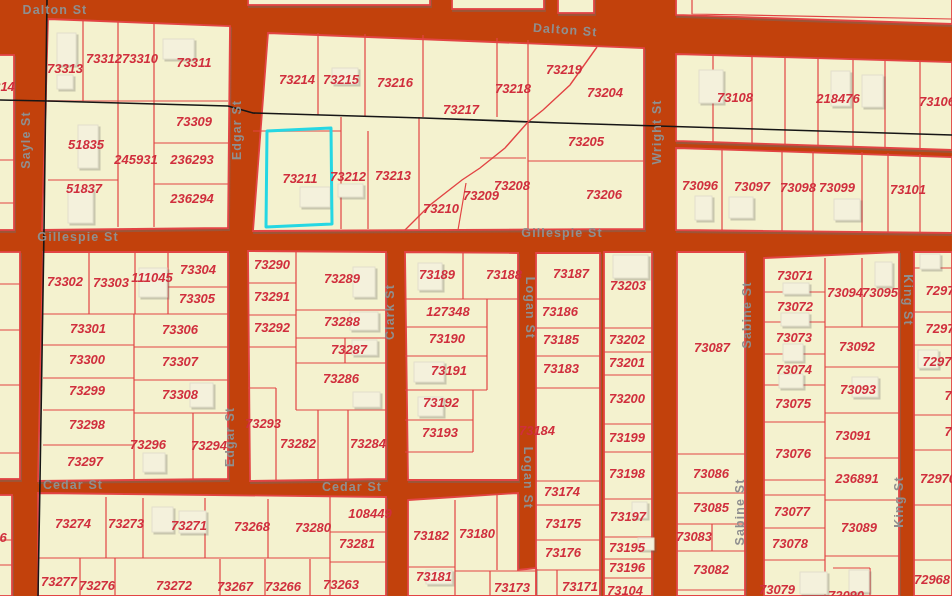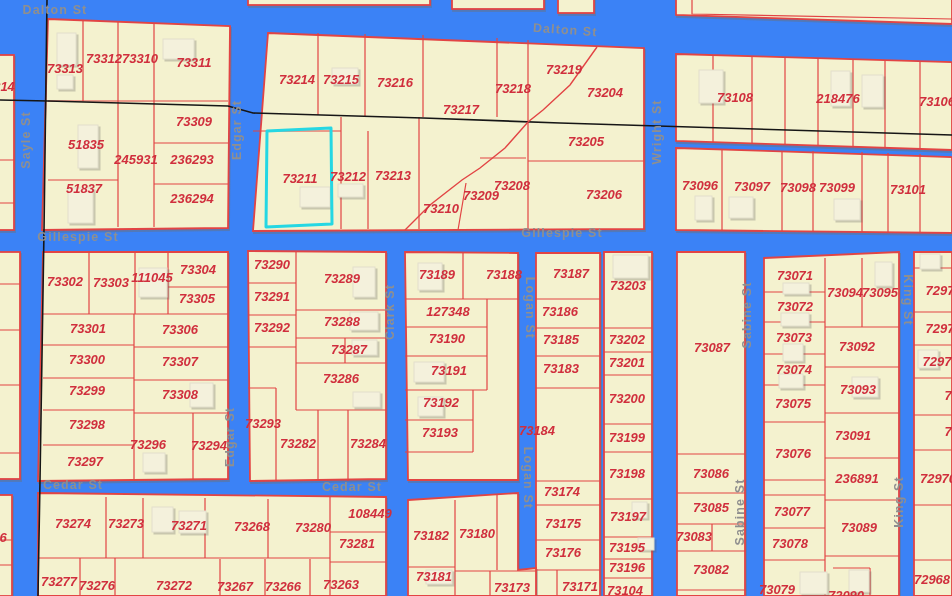--- a/index.html
+++ b/index.html
@@ -1,16 +1,16 @@
 <!DOCTYPE html>
 <html style="--block-fill: #f4f2cf; --lot-line: #e24444; --parcel-red: #d02f3d; --street-gray: #8f8f8f; --hl: #25d7e3; --survey: #161616;"><head>
 <meta charset="utf-8">
 <style>
   html,body{margin:0;padding:0;background:#fff;}
-  #viewport{position:relative;width:952px;height:596px;overflow:hidden;background:#3b82f6;
+  #viewport{position:relative;width:952px;height:596px;overflow:hidden;background:#c2410c;
     font-family:"Liberation Sans",sans-serif;}
   #mapsvg{position:absolute;left:0;top:0;}
   .block{fill:var(--block-fill,#f4f2cf);stroke:var(--lot-line,#e24444);stroke-width:1.8;
     filter:drop-shadow(1.5px 2px 0.5px rgba(110,110,110,.45));}
   .lot{stroke:var(--lot-line,#e24444);stroke-width:1.2;fill:none;}
   .bldg{fill:#f4f1dc;stroke:#e2decb;stroke-width:1;filter:drop-shadow(2px 2.5px .5px rgba(90,90,90,.28));}
   .survey{stroke:var(--survey,#161616);stroke-width:1.6;fill:none;}
   .creek{stroke:var(--lot-line,#e24444);stroke-width:1.4;fill:none;}
   .hl{fill:none;stroke:var(--hl,#25d7e3);stroke-width:3;stroke-linejoin:round;}
   .parcel-lbl{font-style:italic;font-weight:700;font-size:13px;fill:var(--parcel-red,#d02f3d);

